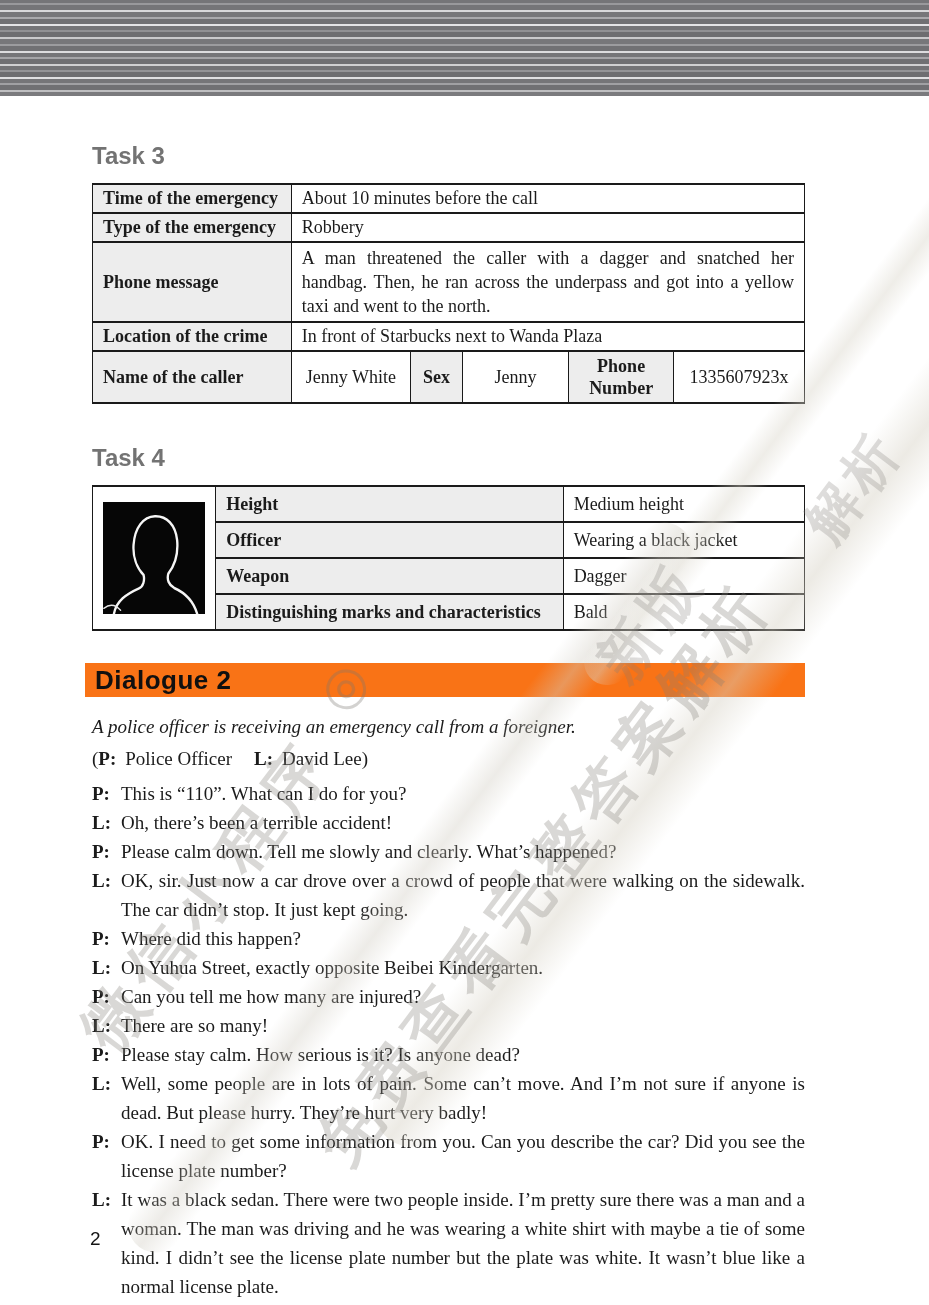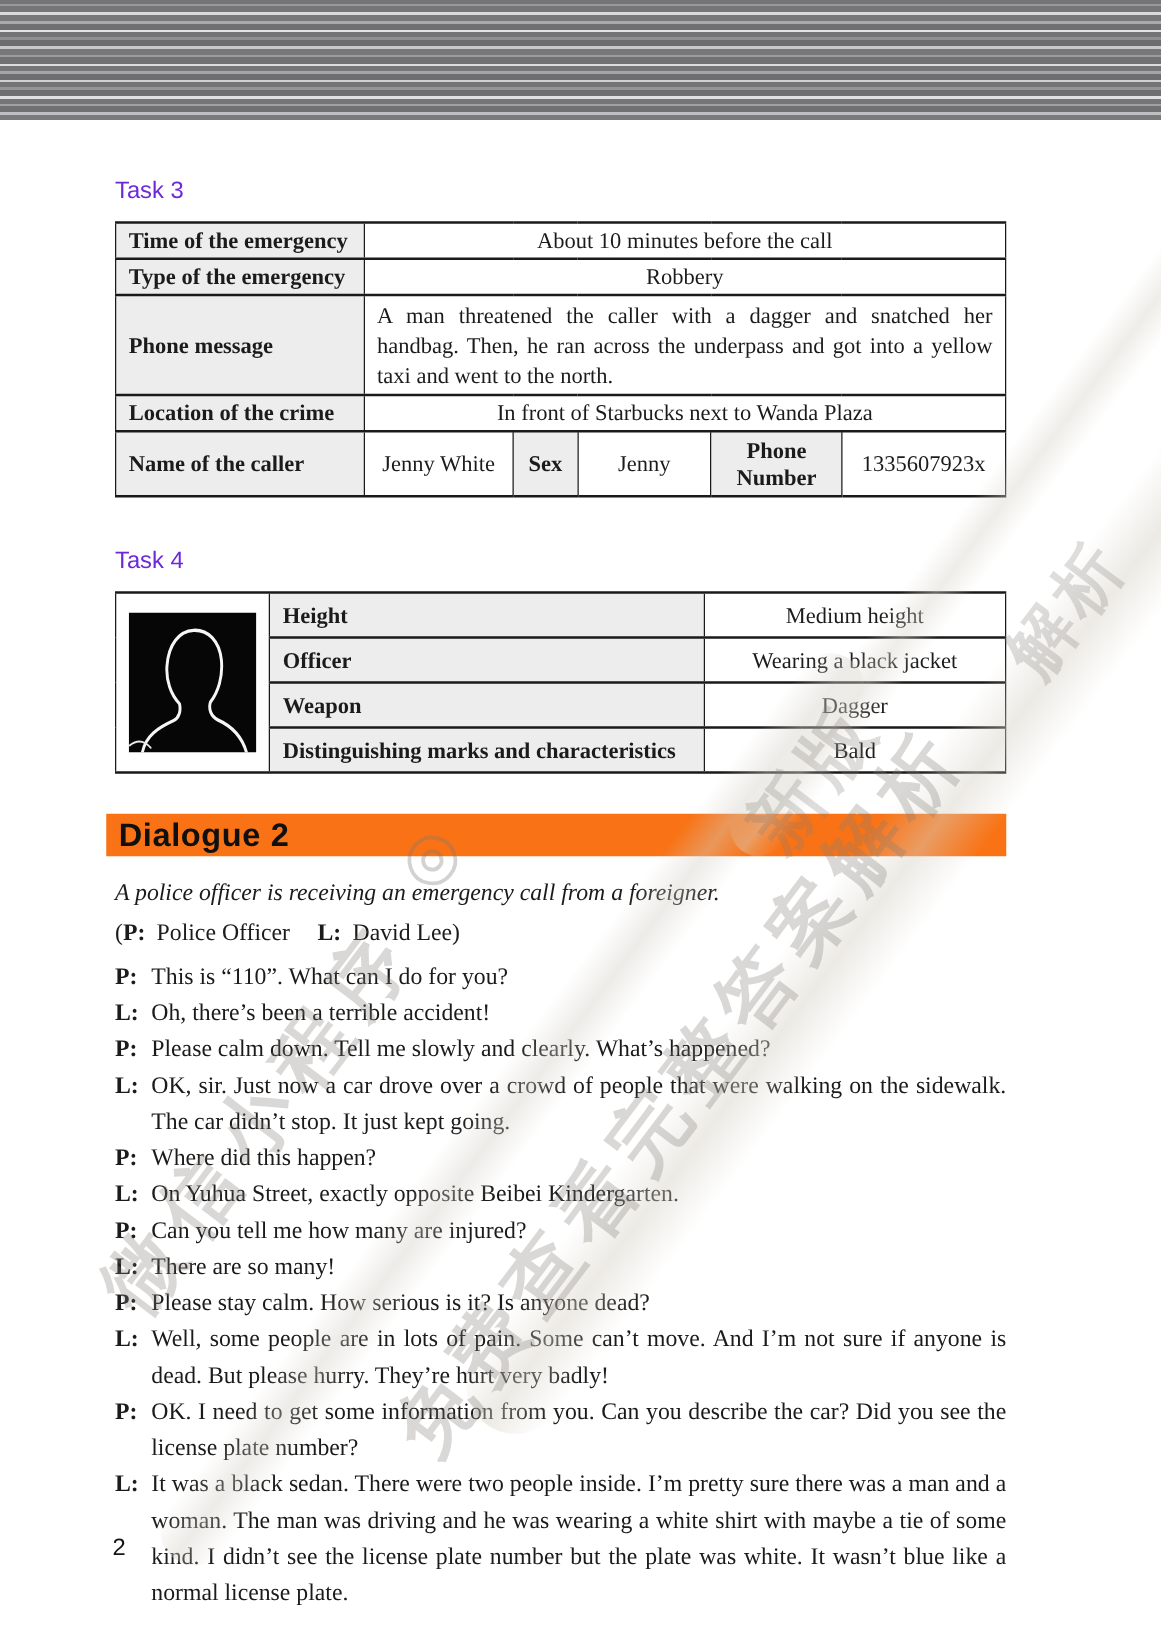--- a/index.html
+++ b/index.html
@@ -16,35 +16,35 @@
       #747477 26px 30px,#909093 30px 32px,#6d6d70 32px 37px,#c9c9cb 37px 39px,
       #77777a 39px 44px,#9c9c9f 44px 46px,#717174 46px 51px,#dcdcde 51px 53px,
       #757578 53px 57px,#a5a5a8 57px 59px,#6f6f72 59px 64px,#cfcfd1 64px 66px,
       #737376 66px 70px,#949497 70px 72px,#6e6e71 72px 77px,#e0e0e2 77px 79px,
       #757578 79px 83px,#a0a0a3 83px 85px,#707073 85px 90px,#bfbfc1 90px 92px,
       #7b7b7e 92px 96px);
   }
   
   .content { padding:0 124px 0 92px; }
   .task-title {
-    font-family:"Liberation Sans", sans-serif; font-weight:normal;
-    font-size:19px; color:#6d28d9; margin-top:46px;
+    font-family:"Liberation Sans", sans-serif; font-weight:bold;
+    font-size:24px; color:#737373; margin-top:46px;
   }
   .task-title.t4 { margin-top:40px; }
   
   table.info-table {
     width:100%; border-collapse:collapse; margin-top:13px;
     font-size:18px; color:#1b1b1b;
   }
   table.info-table td {
     border:1px solid #1a1a1a; border-top-width:2px; border-bottom-width:2px;
     padding:3px 10px; vertical-align:middle;
   }
   td.lbl { background:#ededed; font-weight:bold; }
-  td.val { background:#ffffff;text-align:center; }
+  td.val { background:#ffffff; }
   td.center { text-align:center; }
   td.justify { text-align:justify; line-height:24px; padding-top:5px; padding-bottom:5px; }
   tr.caller td { height:44px; line-height:22px; }
   td.img-cell { padding:5px; background:#ffffff; }
   td.img-cell svg { display:block; width:100%; height:112px; }
   table.t4 td { height:28px; }
   
   .dlg-band {
     margin-top:32px; margin-left:-7px; height:34px; line-height:34px;
     background:#f97316; padding-left:10px;

